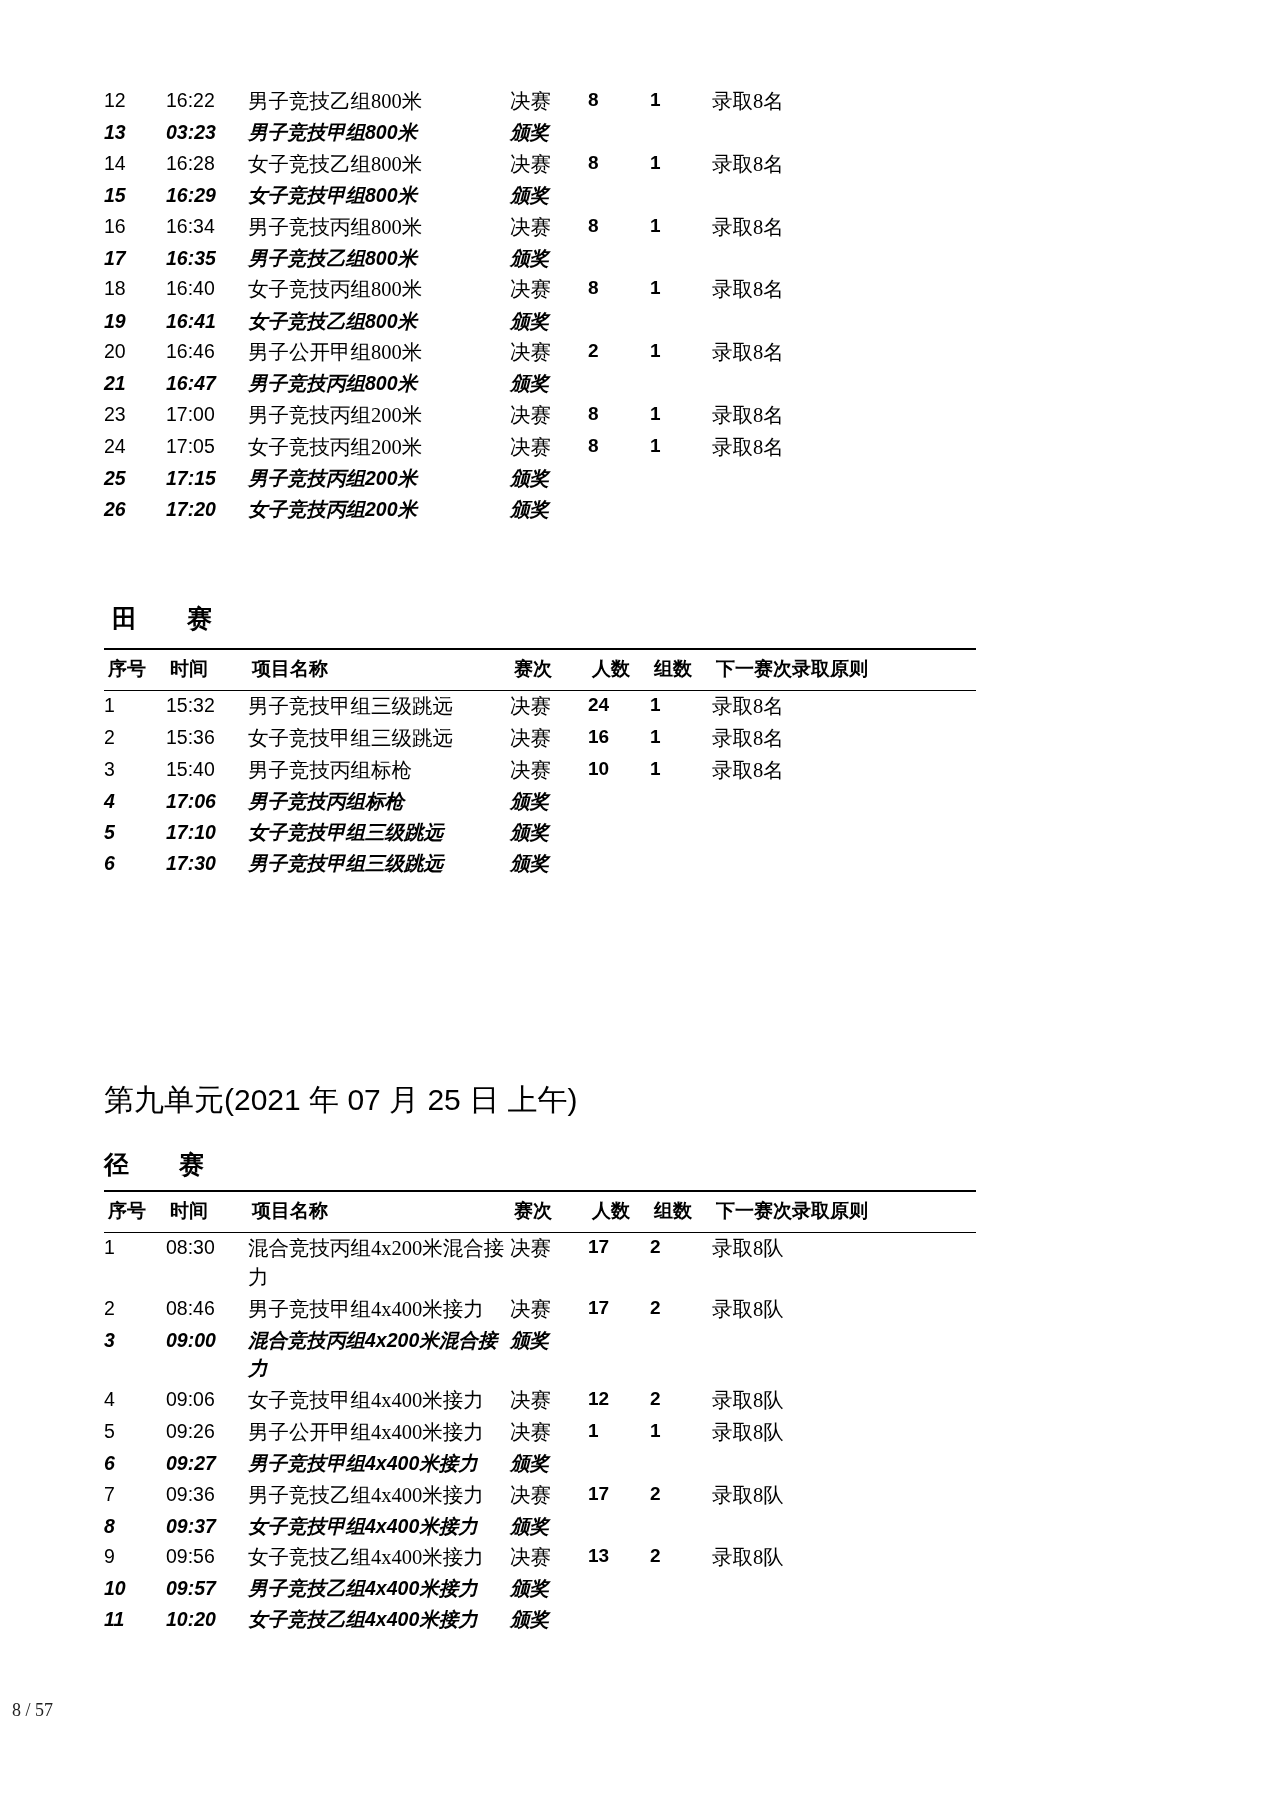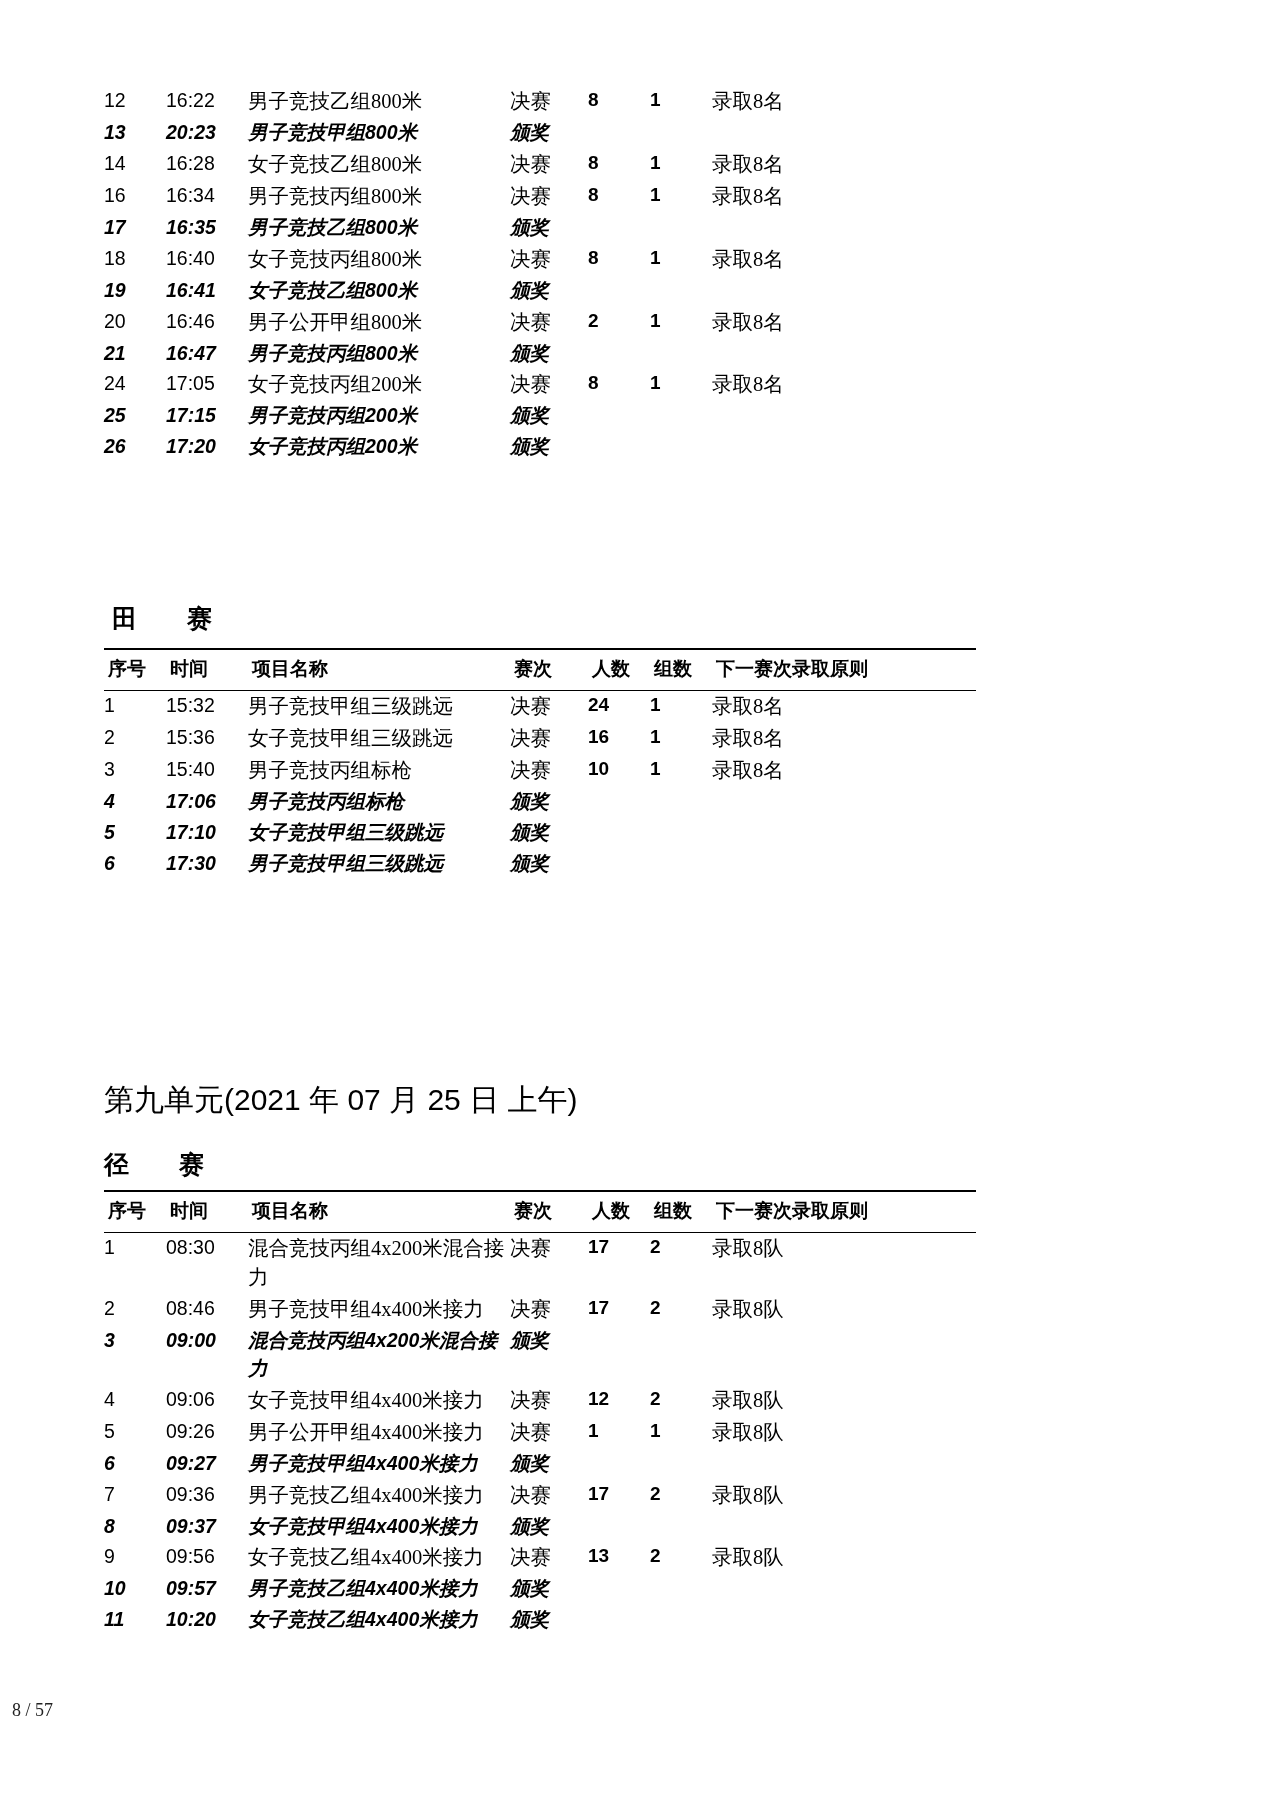--- a/index.html
+++ b/index.html
@@ -141,36 +141,45 @@
             <td class="c-no">12</td>
             <td class="c-time">16:22</td>
             <td class="c-name">男子竞技乙组800米</td>
             <td class="c-round">决赛</td>
             <td class="c-people">8</td>
             <td class="c-groups">1</td>
             <td class="c-rule">录取8名</td>
           </tr>
           <tr class="award">
             <td class="c-no">13</td>
-            <td class="c-time">20:23</td>
+            <td class="c-time">03:23</td>
             <td class="c-name">男子竞技甲组800米</td>
             <td class="c-round">颁奖</td>
             <td class="c-people"></td>
             <td class="c-groups"></td>
             <td class="c-rule"></td>
           </tr>
           <tr class="normal">
             <td class="c-no">14</td>
             <td class="c-time">16:28</td>
             <td class="c-name">女子竞技乙组800米</td>
             <td class="c-round">决赛</td>
             <td class="c-people">8</td>
             <td class="c-groups">1</td>
             <td class="c-rule">录取8名</td>
           </tr>
+          <tr class="award">
+            <td class="c-no">15</td>
+            <td class="c-time">16:29</td>
+            <td class="c-name">女子竞技甲组800米</td>
+            <td class="c-round">颁奖</td>
+            <td class="c-people"></td>
+            <td class="c-groups"></td>
+            <td class="c-rule"></td>
+          </tr>
           <tr class="normal">
             <td class="c-no">16</td>
             <td class="c-time">16:34</td>
             <td class="c-name">男子竞技丙组800米</td>
             <td class="c-round">决赛</td>
             <td class="c-people">8</td>
             <td class="c-groups">1</td>
             <td class="c-rule">录取8名</td>
           </tr>
           <tr class="award">
@@ -210,20 +219,29 @@
             <td class="c-rule">录取8名</td>
           </tr>
           <tr class="award">
             <td class="c-no">21</td>
             <td class="c-time">16:47</td>
             <td class="c-name">男子竞技丙组800米</td>
             <td class="c-round">颁奖</td>
             <td class="c-people"></td>
             <td class="c-groups"></td>
             <td class="c-rule"></td>
+          </tr>
+          <tr class="normal">
+            <td class="c-no">23</td>
+            <td class="c-time">17:00</td>
+            <td class="c-name">男子竞技丙组200米</td>
+            <td class="c-round">决赛</td>
+            <td class="c-people">8</td>
+            <td class="c-groups">1</td>
+            <td class="c-rule">录取8名</td>
           </tr>
           <tr class="normal">
             <td class="c-no">24</td>
             <td class="c-time">17:05</td>
             <td class="c-name">女子竞技丙组200米</td>
             <td class="c-round">决赛</td>
             <td class="c-people">8</td>
             <td class="c-groups">1</td>
             <td class="c-rule">录取8名</td>
           </tr>

